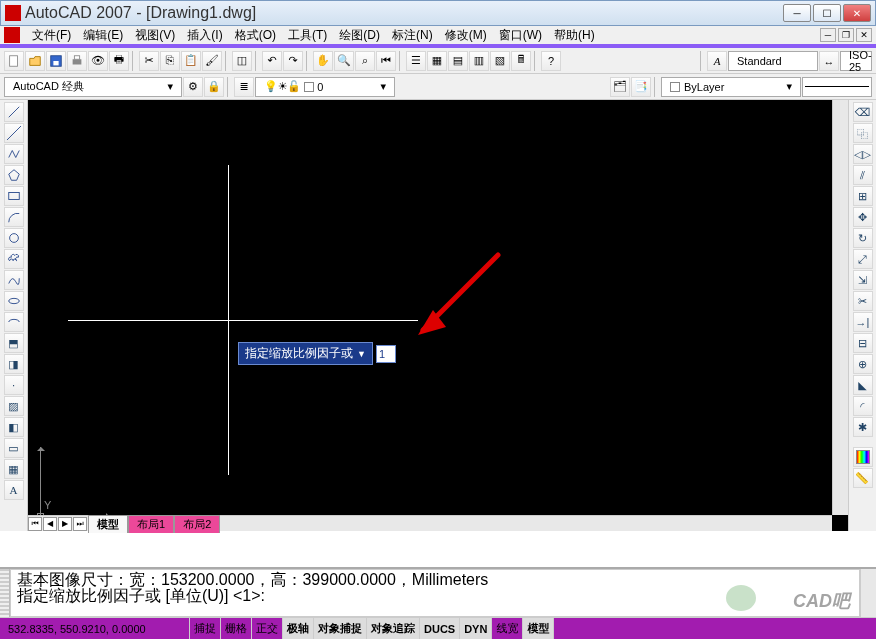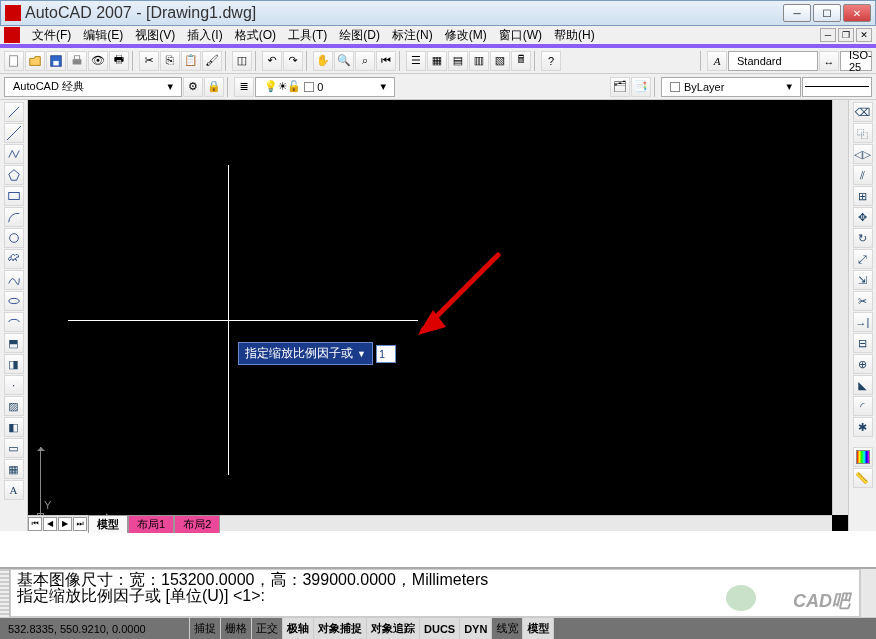--- a/index.html
+++ b/index.html
@@ -62,21 +62,21 @@
 .tab.active { background: #f8f8f8; font-weight: bold; }
 
 
 .cmd-window { position: absolute; bottom: 22px; left: 0; right: 0; height: 50px; border-top: 2px solid #aaa; display: flex; }
 .cmd-grip { width: 10px; background: repeating-linear-gradient(#ccc, #ccc 2px, #eee 2px, #eee 4px); border-right: 1px solid #bbb; }
 .cmd-text { flex: 1; background: #fff; font-family: "SimSun", monospace; font-size: 16px; padding: 2px 6px; border: 1px solid #ccc; overflow: hidden; }
 .cmd-text div { white-space: nowrap; line-height: 16px; }
 .cmd-scroll { width: 16px; background: #e8e8e8; border-left: 1px solid #ccc; }
 
 
-.statusbar { position: absolute; bottom: 0; left: 0; right: 0; height: 22px; background: #737373; border-top: 1px solid #ccc; display: flex; align-items: center; font-size: 11px; }
+.statusbar { position: absolute; bottom: 0; left: 0; right: 0; height: 22px; background: #a21caf; border-top: 1px solid #ccc; display: flex; align-items: center; font-size: 11px; }
 .coords { padding: 0 8px; border-right: 1px solid #ccc; height: 100%; display: flex; align-items: center; min-width: 190px; }
 .status-toggle { padding: 0 4px; border-right: 1px solid #ccc; height: 100%; display: flex; align-items: center; cursor: pointer; }
 .status-toggle.active { background: #ddd; font-weight: bold; }
 
 .watermark-left { position: absolute; right: 120px; bottom: 28px; width: 30px; height: 26px; border-radius: 50%; background: rgba(120,180,120,0.4); }
 .watermark-right { position: absolute; right: 26px; bottom: 26px; color: rgba(90,90,90,0.55); font-size: 18px; font-weight: bold; font-style: italic; }
 </style>
 </head>
 <body>
 

